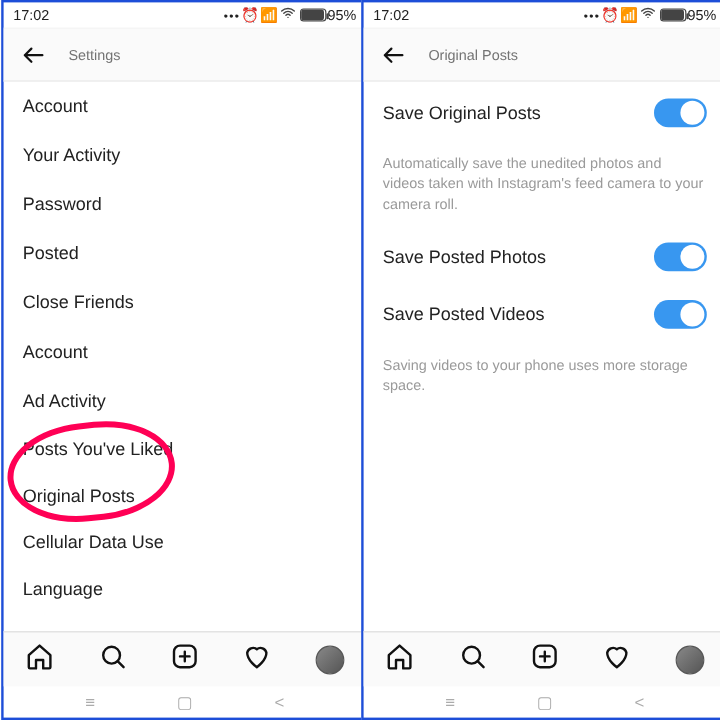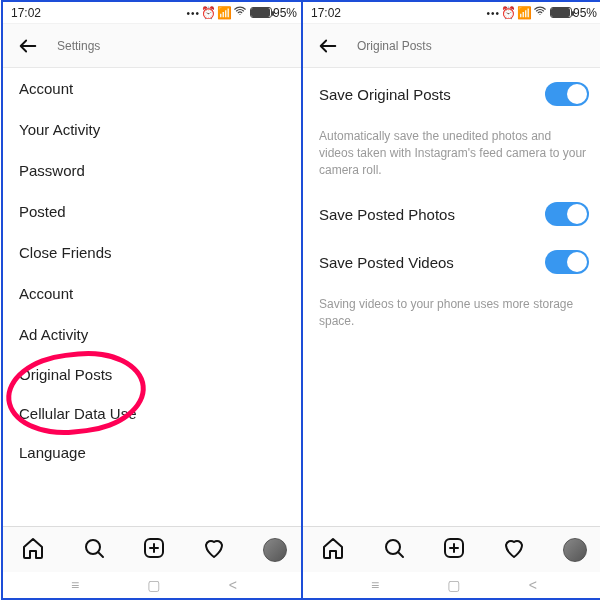--- a/index.html
+++ b/index.html
@@ -138,20 +138,21 @@
   </div>
 
   <div class="list">
     <div class="row">Account</div>
     <div class="row">Your Activity</div>
     <div class="row">Password</div>
     <div class="row">Posted</div>
     <div class="row">Close Friends</div>
     <div class="row">Account</div>
     <div class="row">Ad Activity</div>
+    <div class="row tight">Posts You've Liked</div>
     <div class="row tight">Original Posts</div>
     <div class="row tight">Cellular Data Use</div>
     <div class="row tight">Language</div>
   </div>
 
   <div class="ann" style="left:3px; top:350px; width:140px; height:82px;"></div>
 
   <div class="nav">
     <span><svg viewBox="0 0 24 24">
           <path d="M3 11l9-8 9 8v10a1 1 0 0 1-1 1h-5v-7h-6v7H4a1 1 0 0 1-1-1z"></path>

